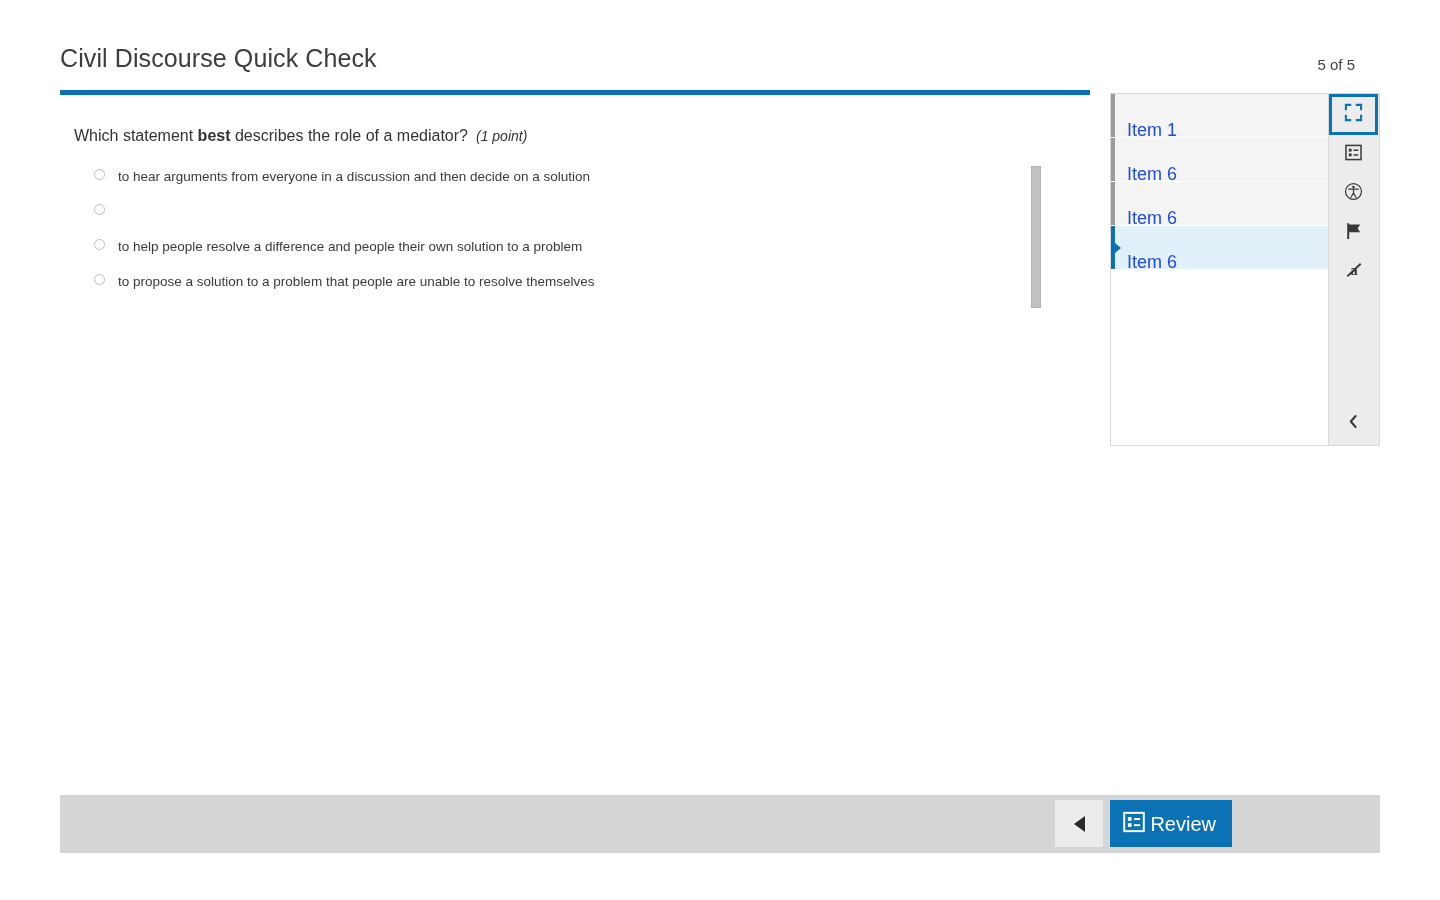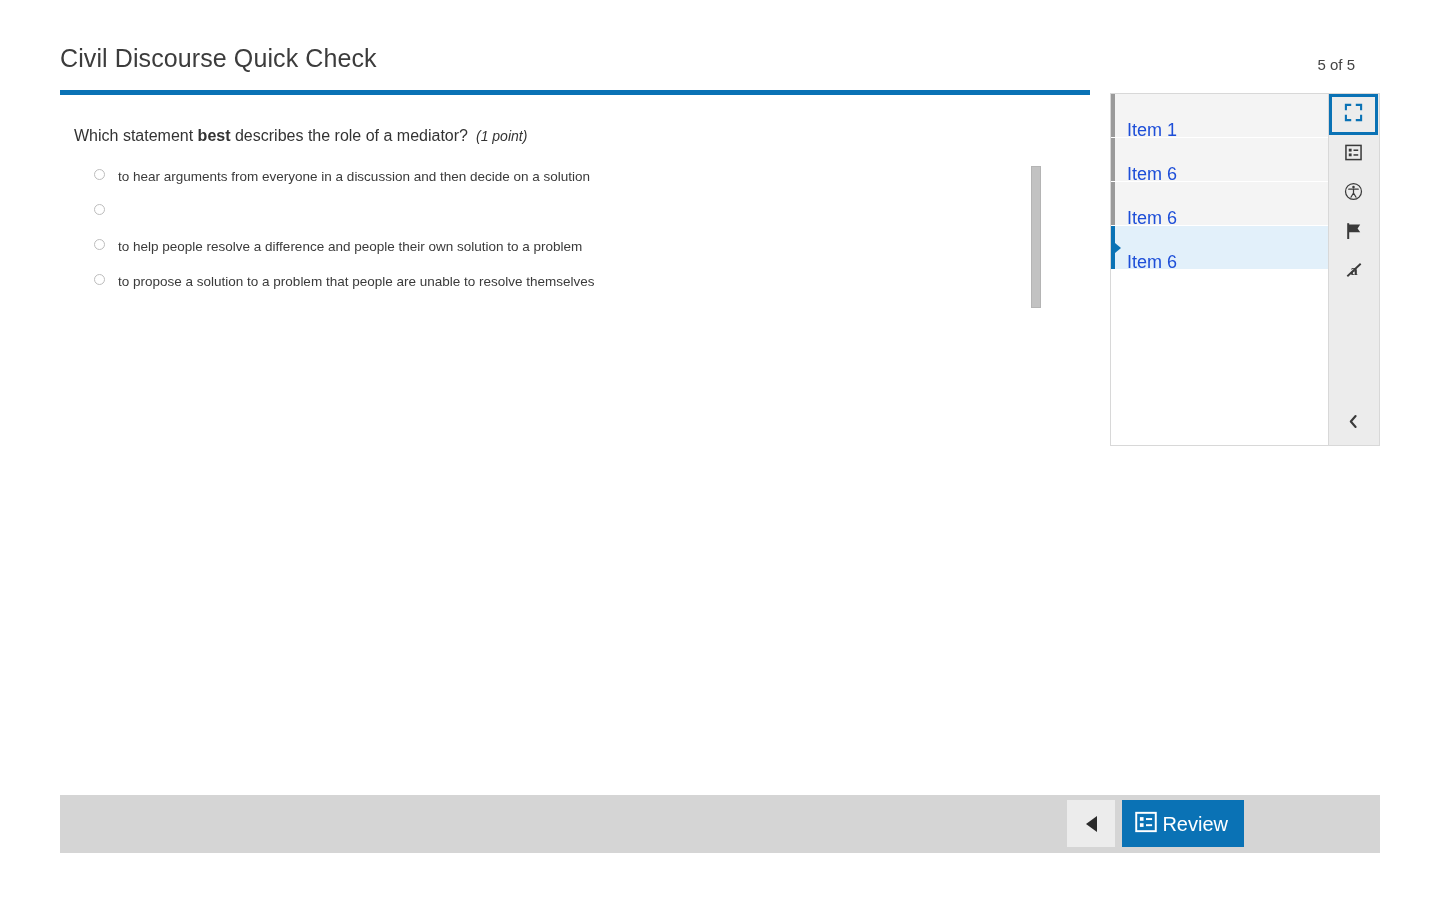--- a/index.html
+++ b/index.html
@@ -209,21 +209,21 @@
   #footer-bar {
     position: absolute;
     left: 60px;
     top: 795px;
     width: 1320px;
     height: 58px;
     background: #d5d5d5;
   }
   #footer-actions {
     position: absolute;
-    right: 136px;
+    right: 148px;
     top: 5px;
     display: flex;
     align-items: center;
     gap: 7px;
   }
   #prev-button {
     width: 48px;
     height: 47px;
     background: #ececec;
     display: flex;

